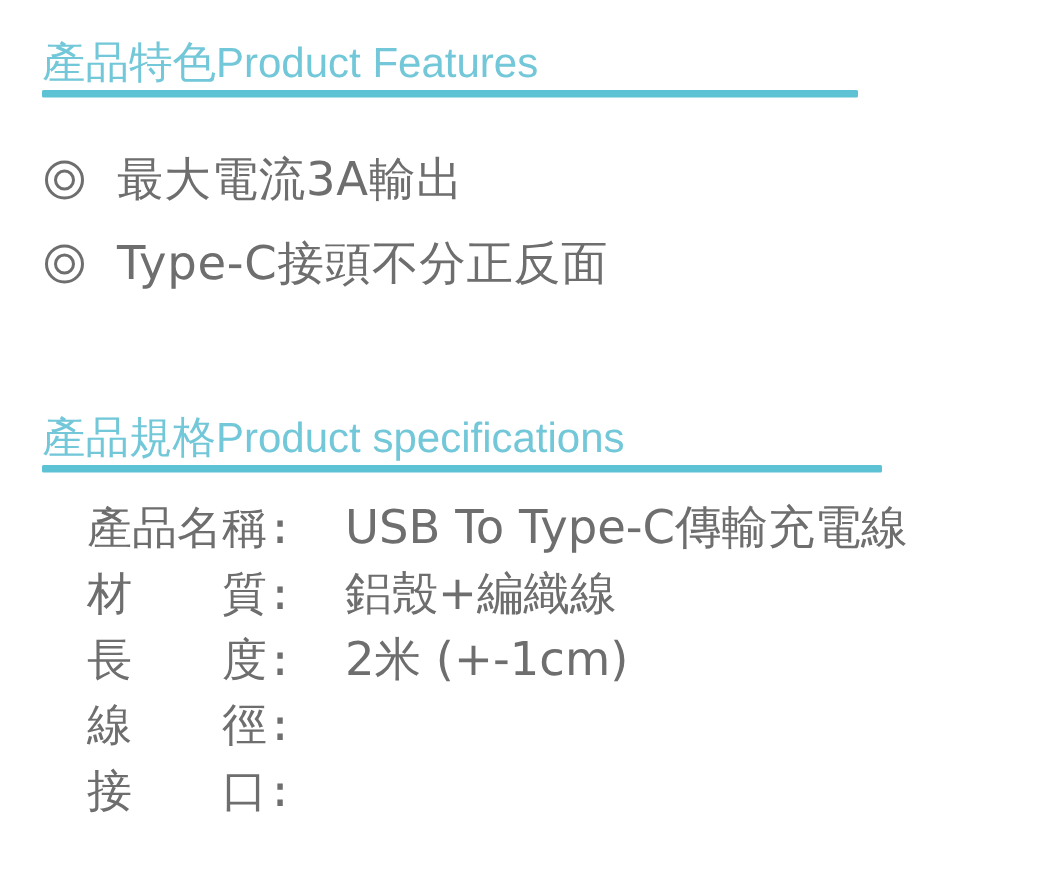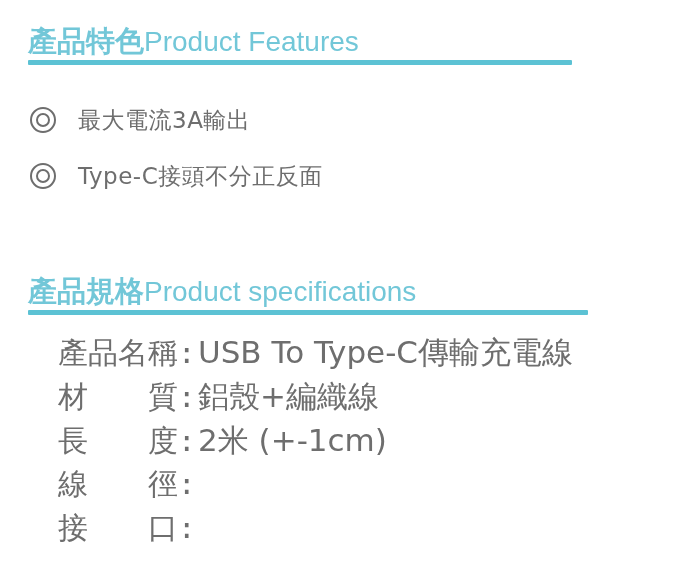--- a/index.html
+++ b/index.html
@@ -28,21 +28,20 @@
     left: 28px;
     color: #72c7d8;
     font-size: 29px;
     line-height: 1;
     letter-spacing: 0.5px;
     white-space: nowrap;
     font-weight: 400;
   }
   .section-heading .zh {
     letter-spacing: 0px;
-    font-weight: bold;
   }
   .section-heading .en {
     font-family: Liberation Sans, sans-serif;
     letter-spacing: 0px;
     font-size: 28px;
   }
 
   .heading-rule {
     position: absolute;
     left: 28px;
@@ -92,21 +91,21 @@
     position: absolute;
     left: 4px;
     top: 4px;
     right: 4px;
     bottom: 4px;
     border: 2px solid #6e6e6e;
     border-radius: 50%;
     box-sizing: border-box;
   }
   .feature-text {
-    font-size: 23px;
+    font-size: 31px;
     line-height: 1;
     color: #6e6e6e;
     white-space: nowrap;
     letter-spacing: 0.5px;
     font-family: "DejaVu Sans", "Liberation Sans", sans-serif;
   }
 
   
   .spec-table {
     position: absolute;
@@ -139,20 +138,21 @@
     color: #6e6e6e;
     font-family: "DejaVu Sans Mono", "Liberation Mono", monospace;
   }
   .spec-value {
     flex: 1 1 auto;
     font-size: 31px;
     line-height: 1;
     color: #6e6e6e;
     letter-spacing: 0px;
     font-family: "DejaVu Sans", "Liberation Sans", sans-serif;
+    margin-left: 32px;
   }
 </style>
 </head>
 <body>
 
 <div class="page">
 
   <div class="section-heading" id="heading-features">
     <span class="zh">產品特色</span><span class="en">Product Features</span>
   </div>

